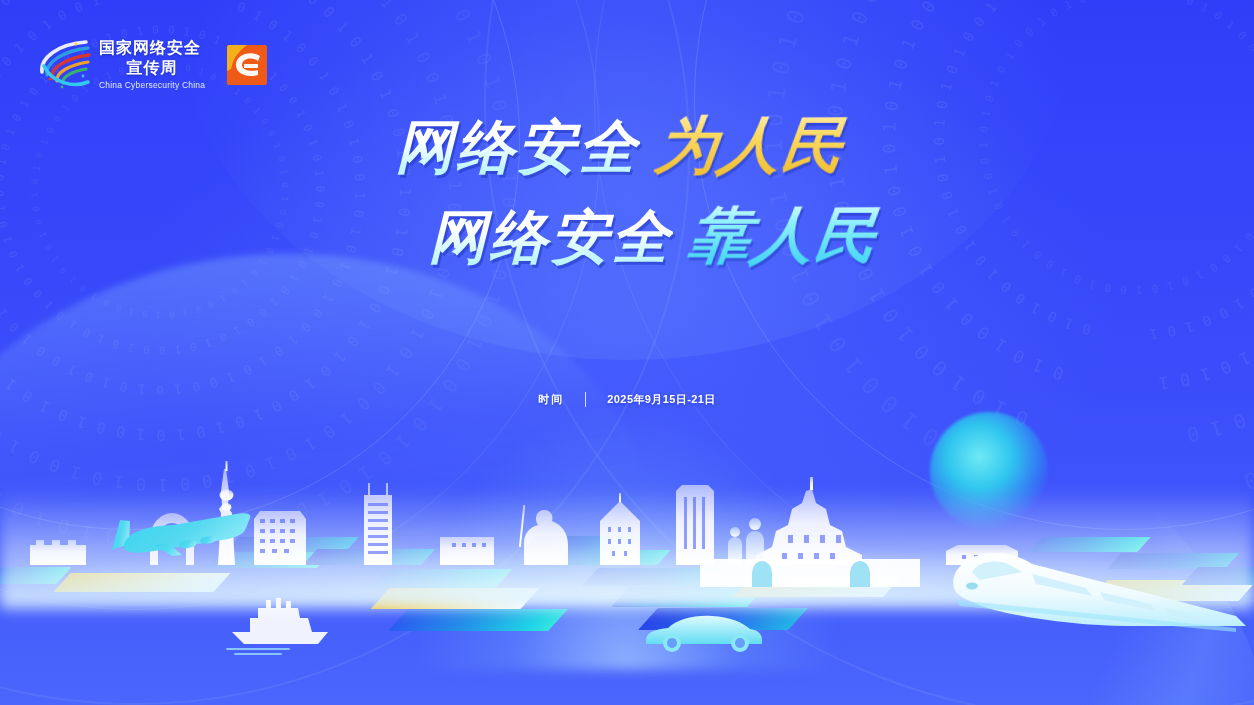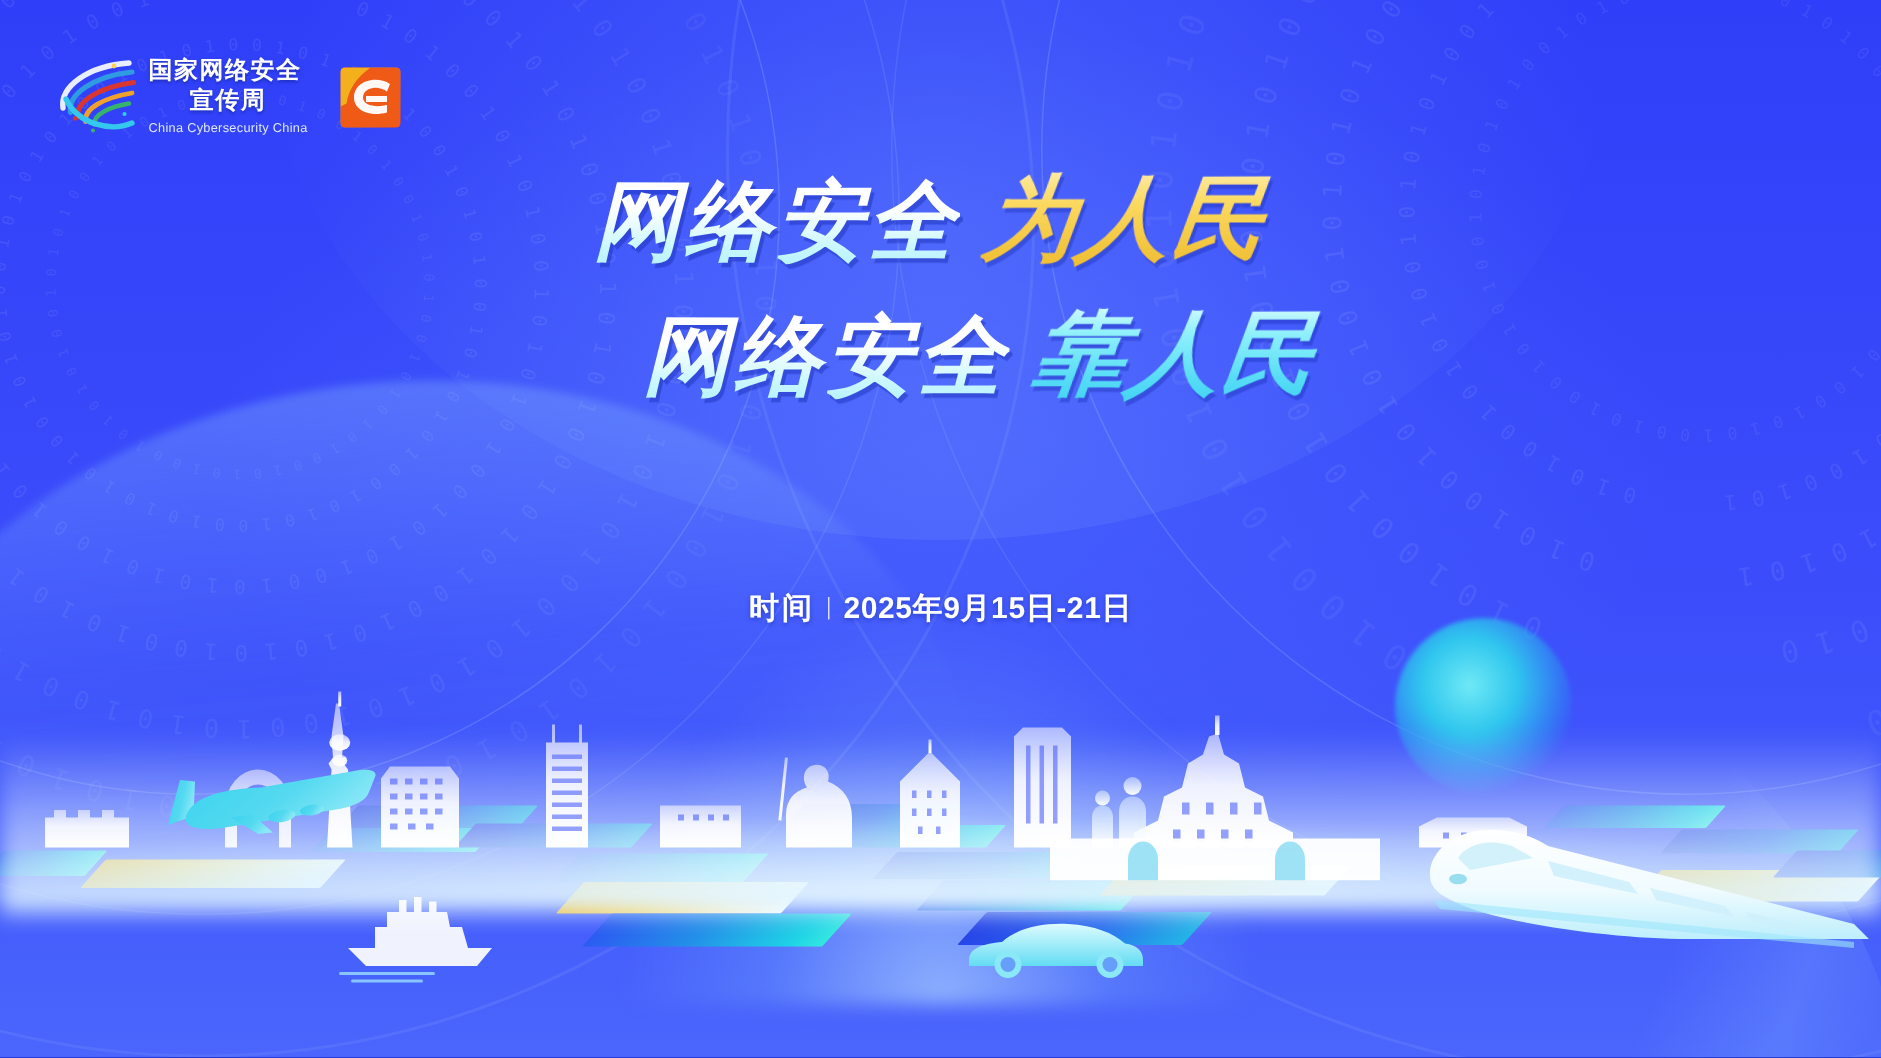--- a/index.html
+++ b/index.html
@@ -100,22 +100,22 @@
   .rule{height:1px;width:145px;position:relative;
     background:linear-gradient(90deg,rgba(255,255,255,0) 0%,rgba(255,255,255,0.85) 100%);}
   .rule.right{background:linear-gradient(90deg,rgba(255,255,255,0.85) 0%,rgba(255,255,255,0) 100%);}
   .rule::after{content:"";position:absolute;right:-1px;top:-1.5px;width:4px;height:4px;border-radius:50%;background:#fff;}
   .rule.right::after{right:auto;left:-1px;}
   .subtitle{color:#fff;font-size:27px;font-weight:bold;letter-spacing:2px;
     text-shadow:0 2px 5px rgba(15,35,150,0.5);}
 
   
   .meta{position:absolute;left:0;right:0;top:392px;text-align:center;z-index:35;}
-  .meta-row{color:#fff;font-size:20px;font-weight:bold;letter-spacing:0.6px;
-    display:flex;justify-content:center;align-items:center;gap:0;margin-bottom:7px;
+  .meta-row{color:#fff;font-size:11px;font-weight:bold;letter-spacing:0.6px;
+    display:flex;justify-content:center;align-items:center;gap:12px;margin-bottom:7px;
     text-shadow:0 1px 3px rgba(15,35,150,0.45);}
   .meta-k{letter-spacing:2px;}
   .meta-bar{display:inline-block;width:1px;height:15px;background:rgba(255,255,255,0.8);margin:0 9px;}
   .meta-v{letter-spacing:0.4px;}
 
   
   .ground{position:absolute;left:0;right:0;bottom:0;height:180px;overflow:hidden;z-index:10;}
   .tile{position:absolute;height:19px;transform:skewX(-42deg);border-radius:1px;}
   .t-gold{background:linear-gradient(100deg,#f6b91d 0%,#fbd45d 34%,#fdf0c0 72%,#ffffff 100%);}
   .t-cyan{background:linear-gradient(100deg,#2b59f2 0%,#2390e8 45%,#1fd3e6 86%,#35e7e0 100%);}

